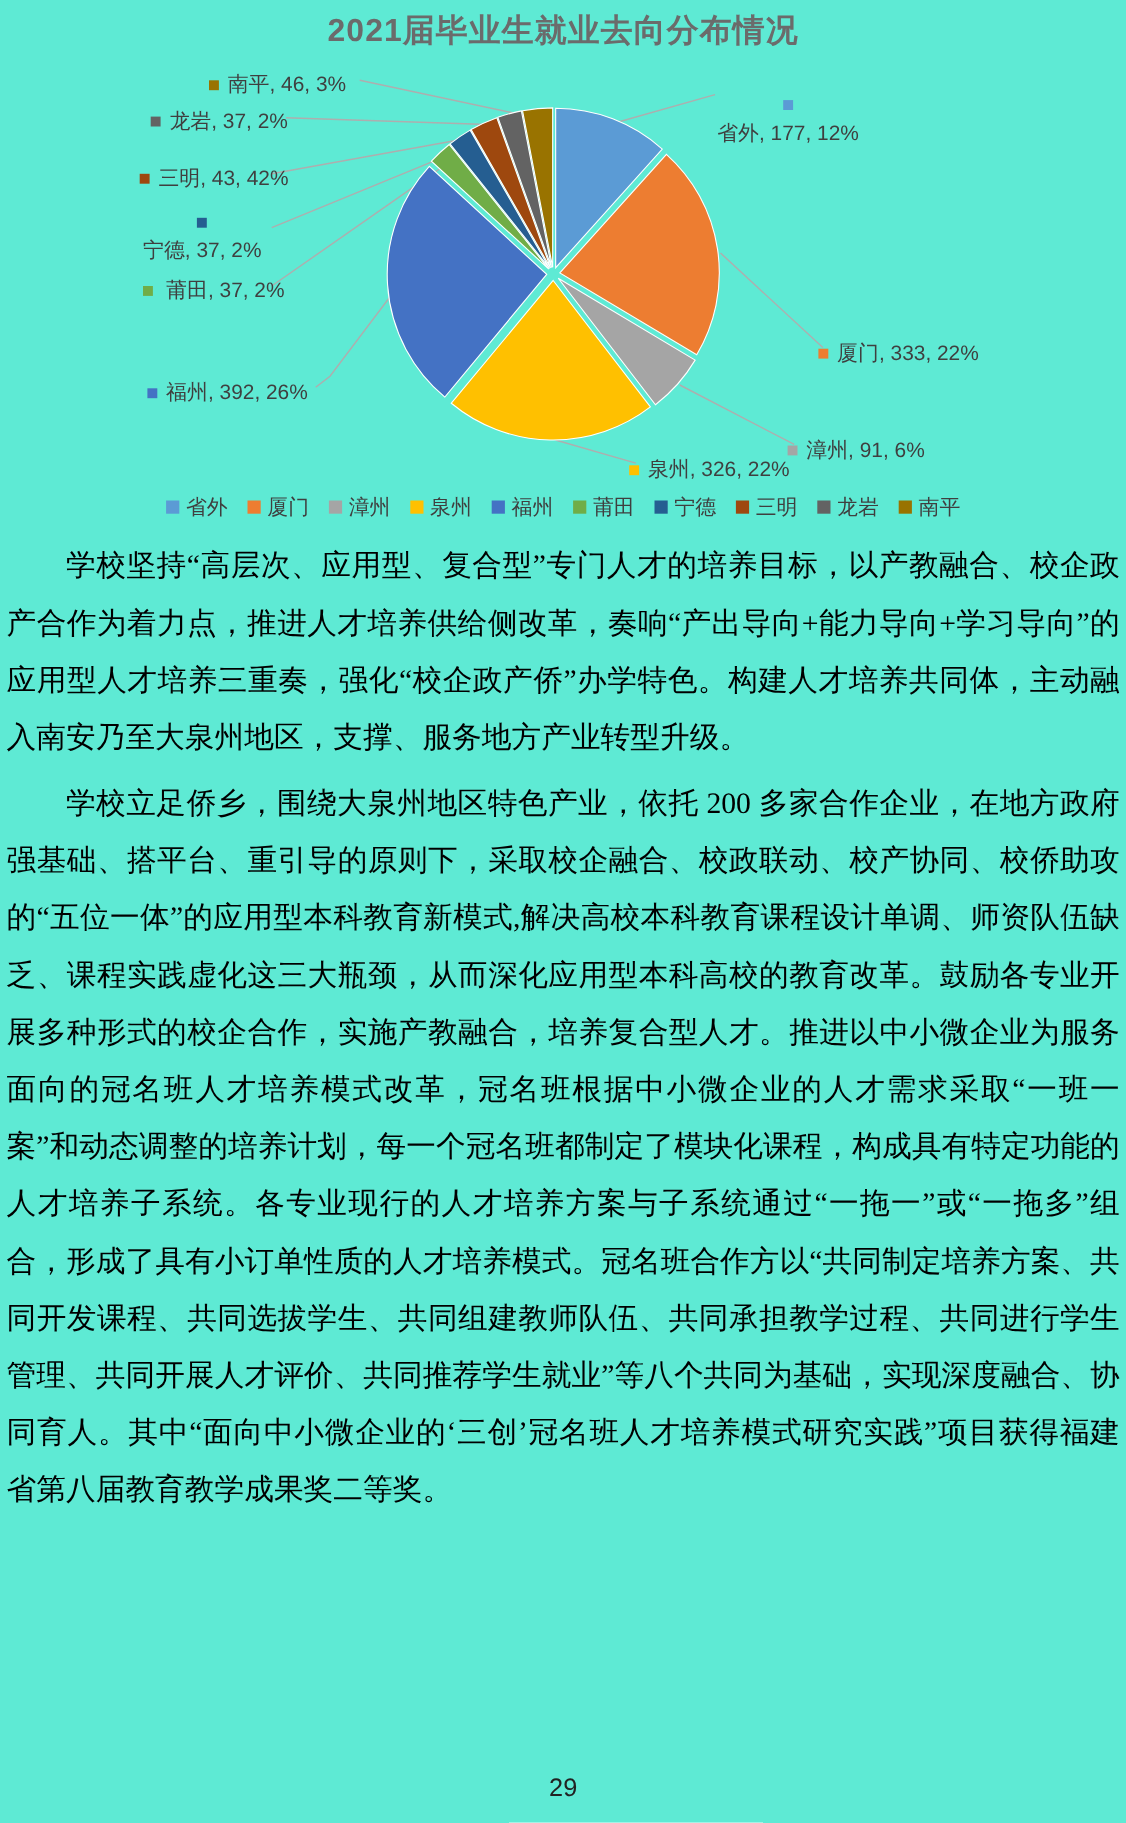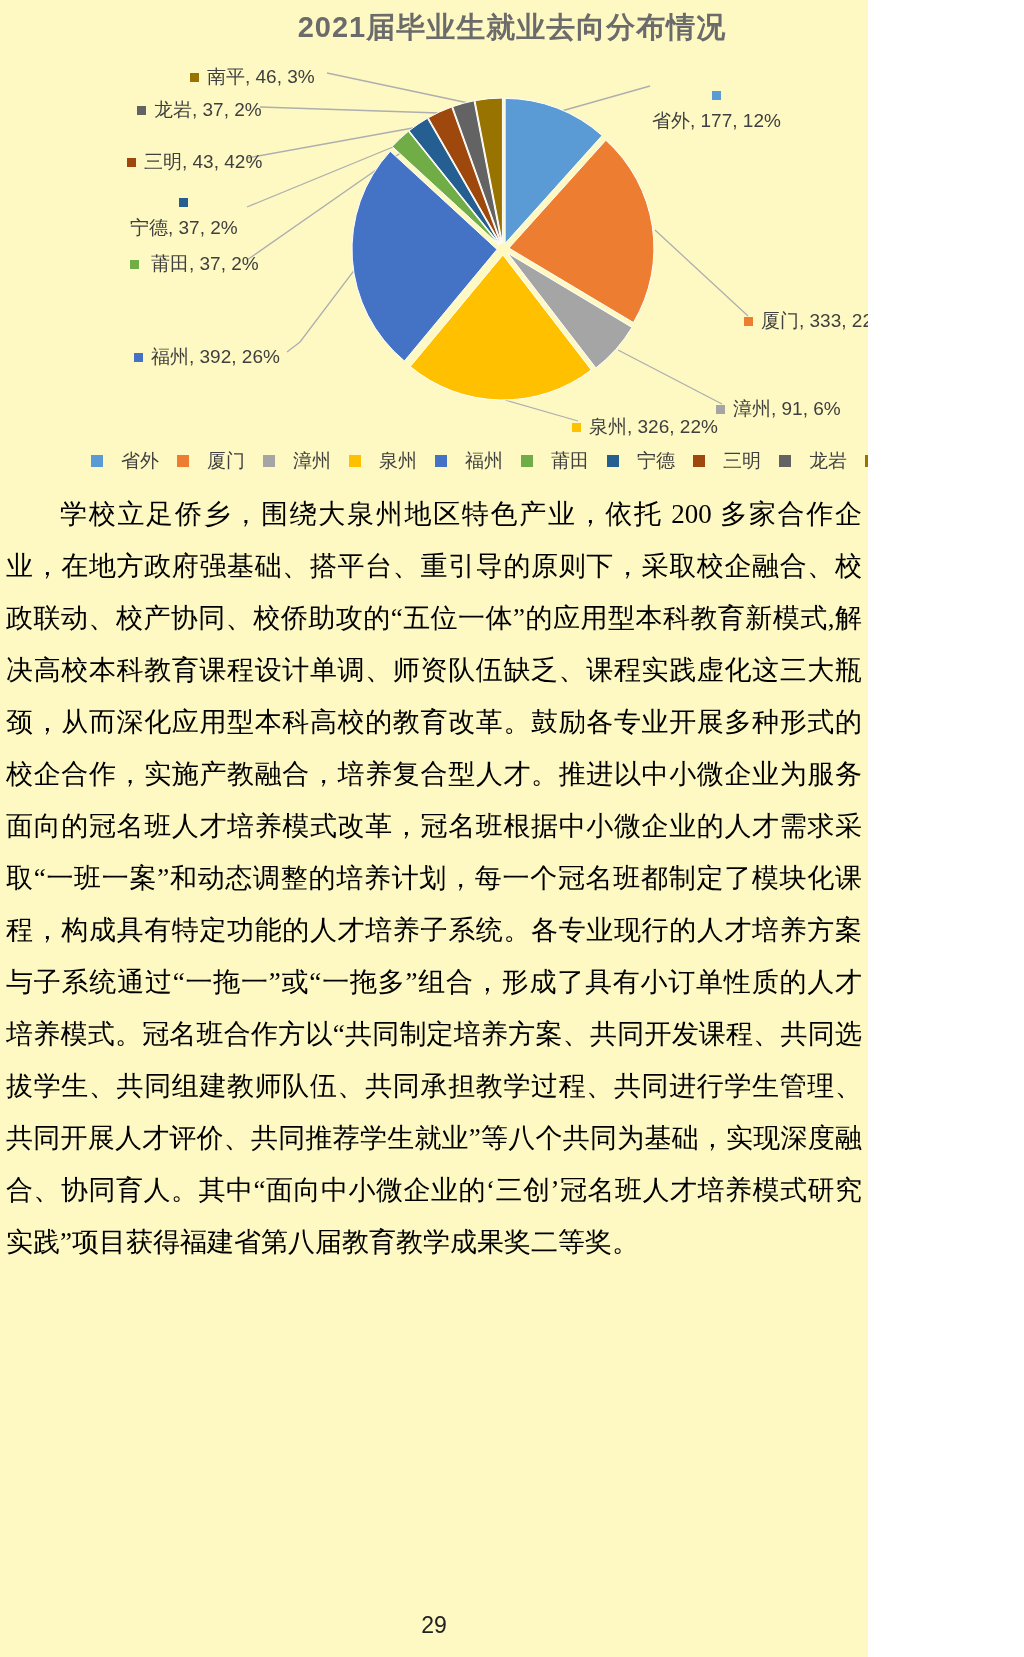--- a/index.html
+++ b/index.html
@@ -1,20 +1,20 @@
 <!DOCTYPE html>
 <html><head>
 <meta charset="utf-8">
 <style>
   html, body { margin: 0; padding: 0; background: #ffffff; }
   .page {
     position: relative;
-    width: 868px;
+    width: 1024px;
     height: 1657px;
-    background: #fef9c3;
+    background: #5eead4;
     overflow: hidden;
     font-family: "Liberation Serif", "DejaVu Serif", serif;
     color: #000;
   }
 
   
   .chart-wrap {
     position: relative;
     width: 1024px;
     height: 480px;
@@ -50,21 +50,21 @@
     top: 448px; left: 0;
     width: 100%;
     display: flex;
     justify-content: center;
     align-items: center;
     gap: 18px;
     font-family: "Liberation Sans", "DejaVu Sans", sans-serif;
     font-size: 19px;
     color: #3f3f3f;
   }
-  .legend-item { display: flex; align-items: center; gap: 18px; white-space: nowrap; }
+  .legend-item { display: flex; align-items: center; gap: 6px; white-space: nowrap; }
   .legend-item .mk { width: 12px; height: 12px; flex: 0 0 auto; }
 
   
   .caption {
     margin: 94px 0 0 0;
     text-align: center;
     font-size: 27px;
     color: #000;
   }
   .heading {
@@ -207,16 +207,17 @@
       </span>
       <span class="legend-item">
         <span class="mk" style="background-color: rgb(153, 115, 0);"></span>
         <span>南平</span>
       </span>
     </div>
   </section>
 
 
 
+  <p class="body-para">学校坚持“高层次、应用型、复合型”专门人才的培养目标，以产教融合、校企政产合作为着力点，推进人才培养供给侧改革，奏响“产出导向+能力导向+学习导向”的应用型人才培养三重奏，强化“校企政产侨”办学特色。构建人才培养共同体，主动融入南安乃至大泉州地区，支撑、服务地方产业转型升级。</p>
   <p class="body-para">学校立足侨乡，围绕大泉州地区特色产业，依托 200 多家合作企业，在地方政府强基础、搭平台、重引导的原则下，采取校企融合、校政联动、校产协同、校侨助攻的“五位一体”的应用型本科教育新模式,解决高校本科教育课程设计单调、师资队伍缺乏、课程实践虚化这三大瓶颈，从而深化应用型本科高校的教育改革。鼓励各专业开展多种形式的校企合作，实施产教融合，培养复合型人才。推进以中小微企业为服务面向的冠名班人才培养模式改革，冠名班根据中小微企业的人才需求采取“一班一案”和动态调整的培养计划，每一个冠名班都制定了模块化课程，构成具有特定功能的人才培养子系统。各专业现行的人才培养方案与子系统通过“一拖一”或“一拖多”组合，形成了具有小订单性质的人才培养模式。冠名班合作方以“共同制定培养方案、共同开发课程、共同选拔学生、共同组建教师队伍、共同承担教学过程、共同进行学生管理、共同开展人才评价、共同推荐学生就业”等八个共同为基础，实现深度融合、协同育人。其中“面向中小微企业的‘三创’冠名班人才培养模式研究实践”项目获得福建省第八届教育教学成果奖二等奖。</p>
 
   <div class="pageno">29</div>
 </div>
 
 </body></html>

